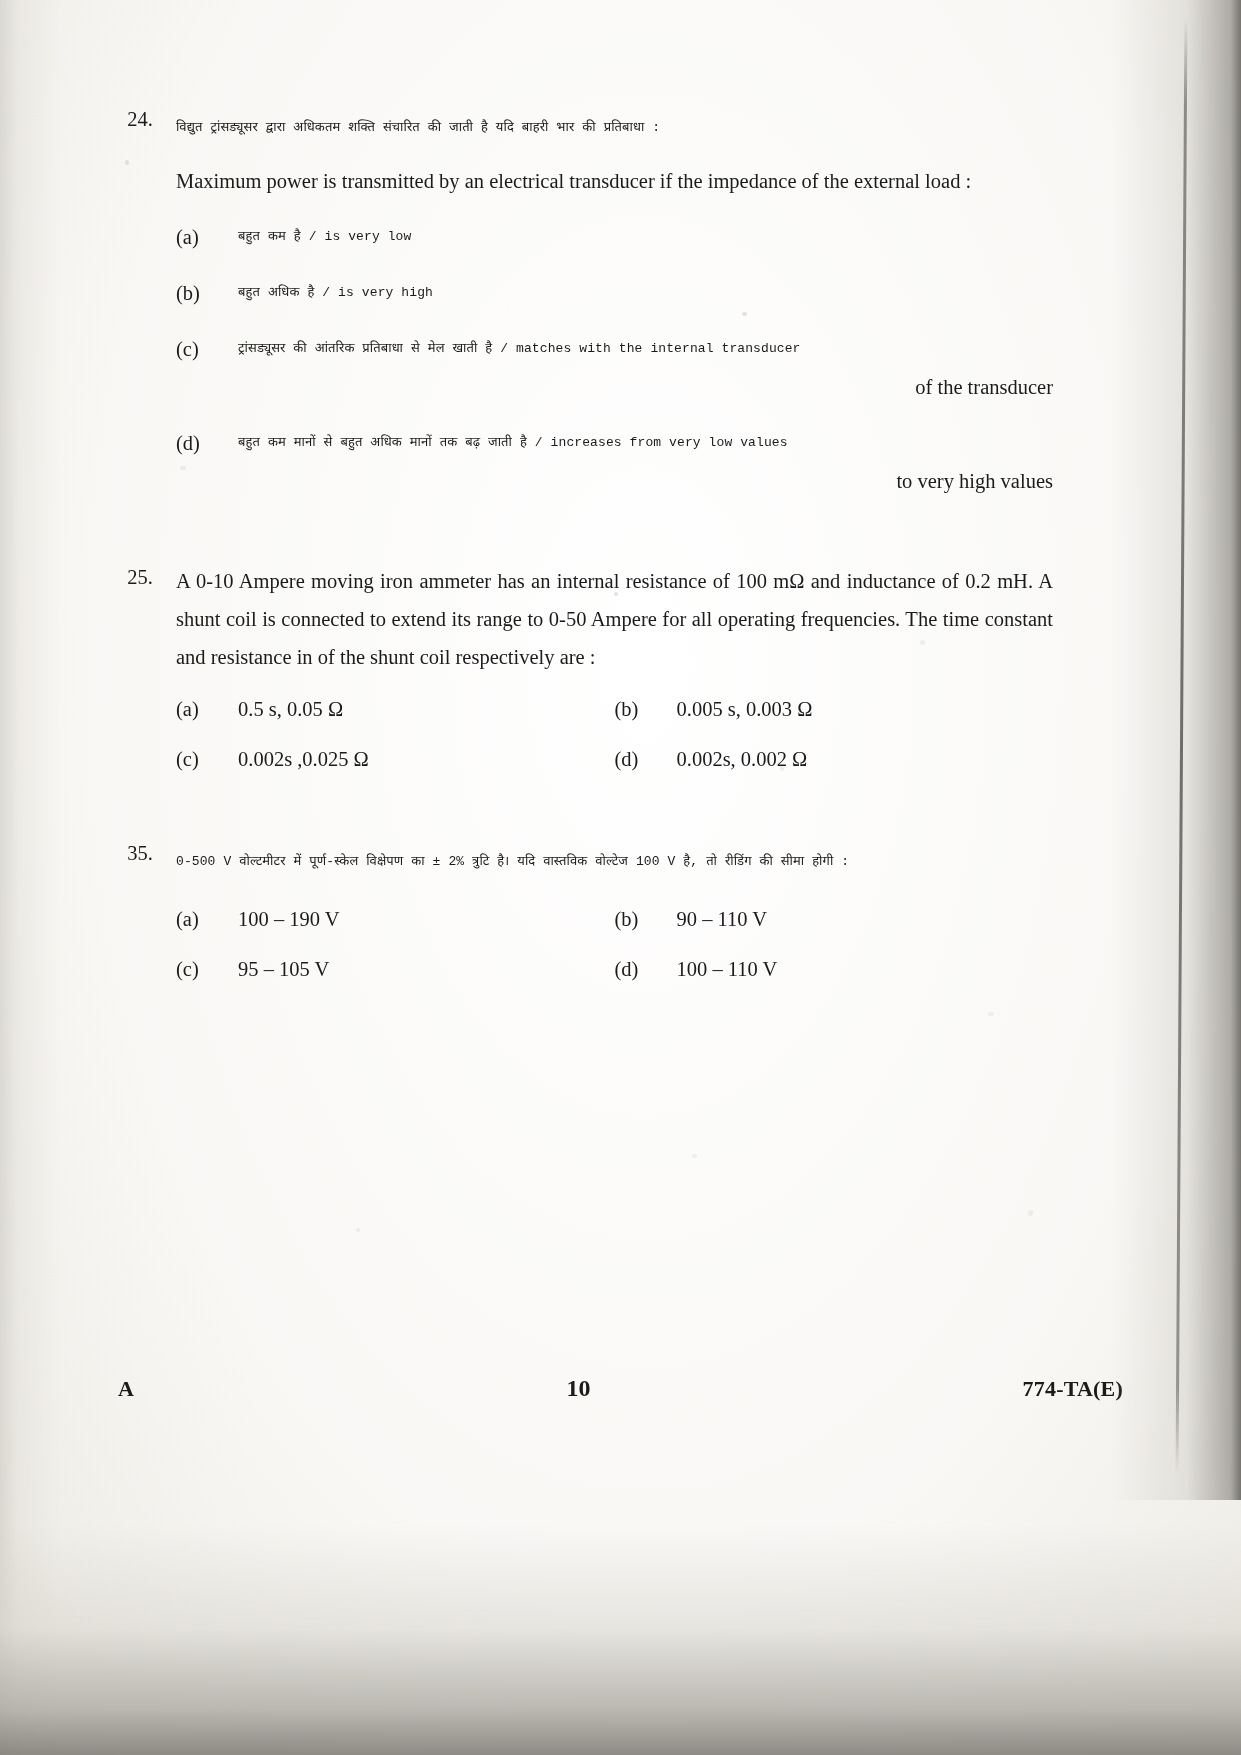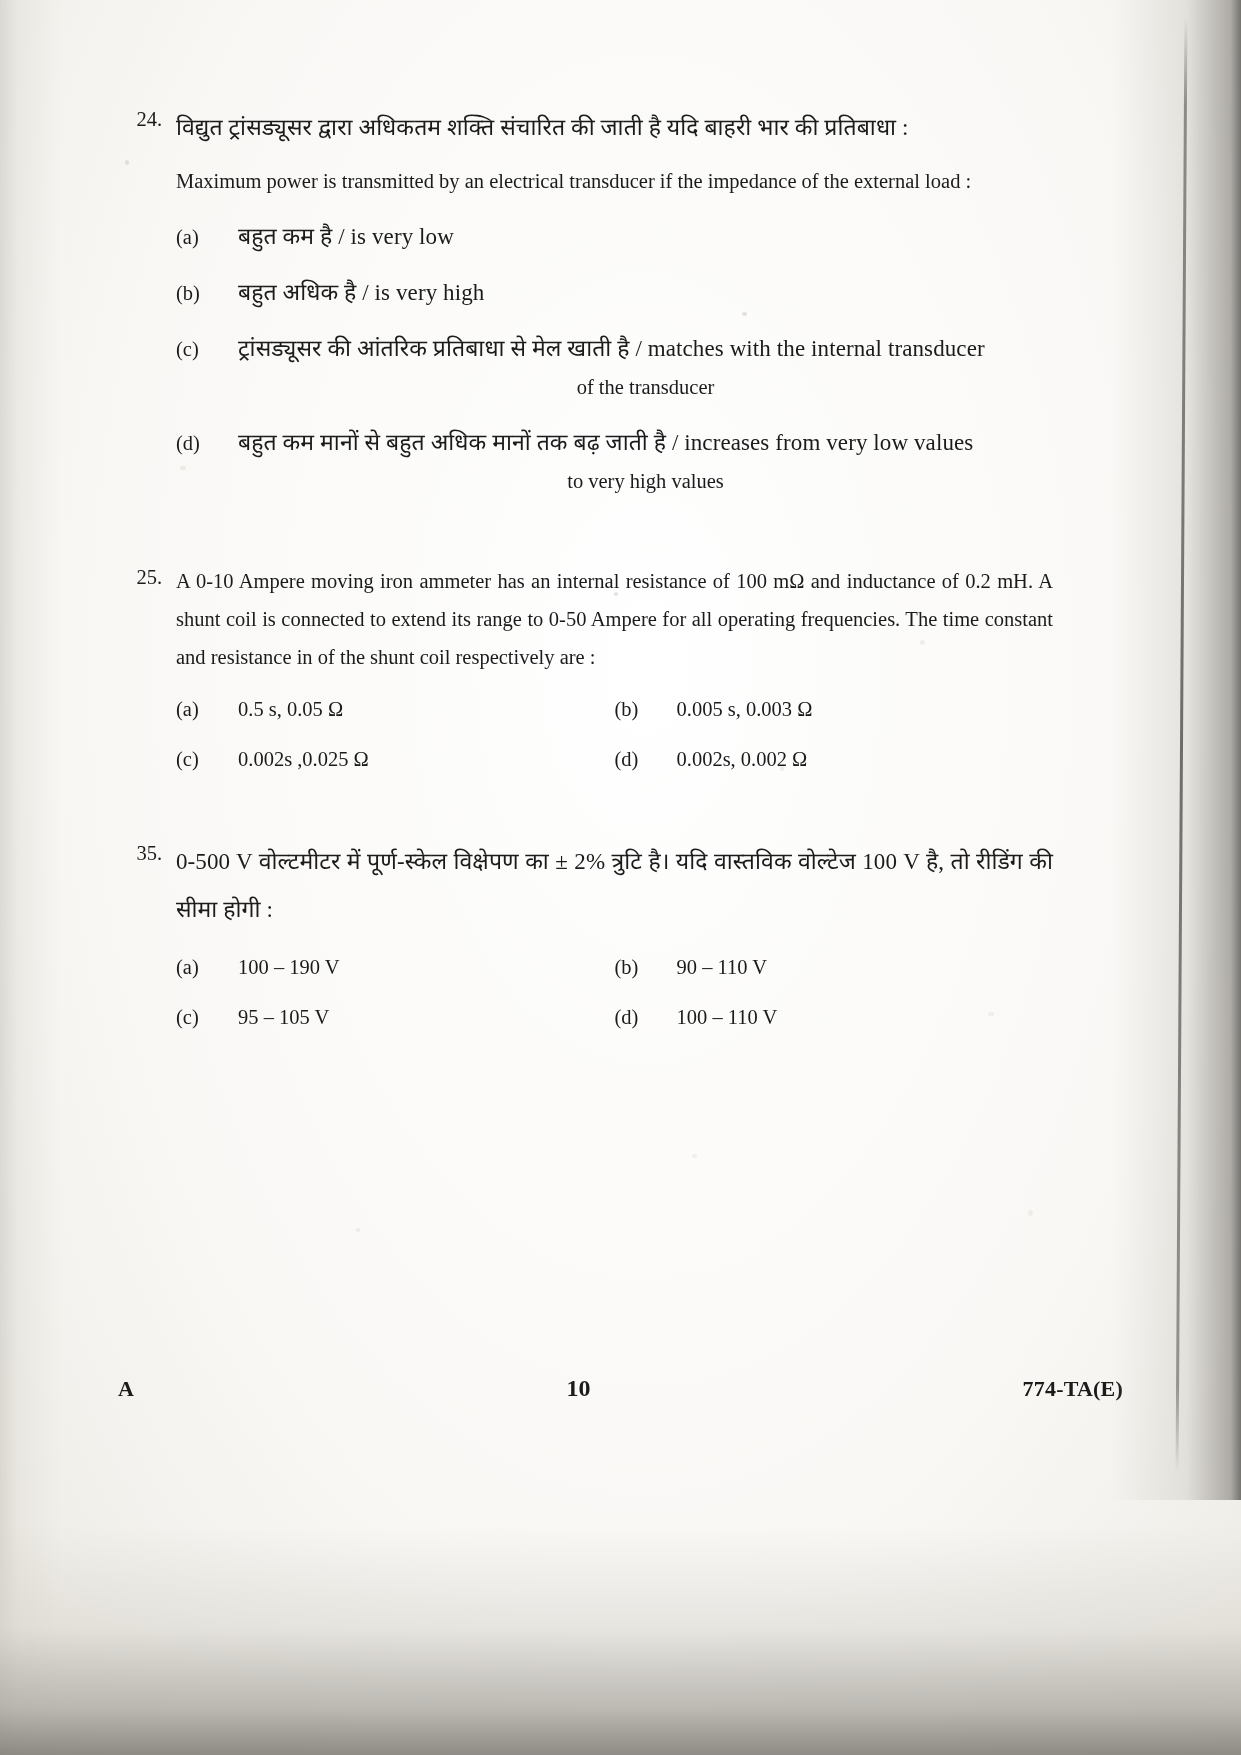--- a/index.html
+++ b/index.html
@@ -83,30 +83,30 @@
     width: 935px;
   }
 
   .qblock { position: relative; margin-bottom: 0; }
 
   .qnum {
     position: absolute;
     left: 0;
     top: 0;
     width: 44px;
-    text-align: right;
+    text-align: center;
     font-size: 21px;
     line-height: 30px;
   }
 
   .qbody { margin-left: 58px; }
 
   .hi {
-    font-family: Liberation Serif, serif;
-    font-size: 23px;
+    font-family: Liberation Mono, monospace;
+    font-size: 13px;
     letter-spacing: 0.1px;
   }
   .en {
     font-family: "Liberation Serif", "DejaVu Serif", serif;
     font-size: 20.5px;
   }
 
   .stem-hi {
     line-height: 48px;
     text-align: justify;
@@ -129,21 +129,21 @@
     text-align: justify;
   }
   .opt .lbl {
     position: absolute;
     left: 0;
     top: 0;
     font-family: "Liberation Serif", "DejaVu Serif", serif;
     font-size: 20.5px;
   }
   .opt .otxt { display: block; }
-  .opt .cont { display: block; text-align: center; }
+  .opt .cont { display: block; text-align: right; }
 
   
   .optgrid {
     margin-top: 16px;
   }
   .optrow {
     display: flex;
     margin-top: 16px;
   }
   .optcell {

